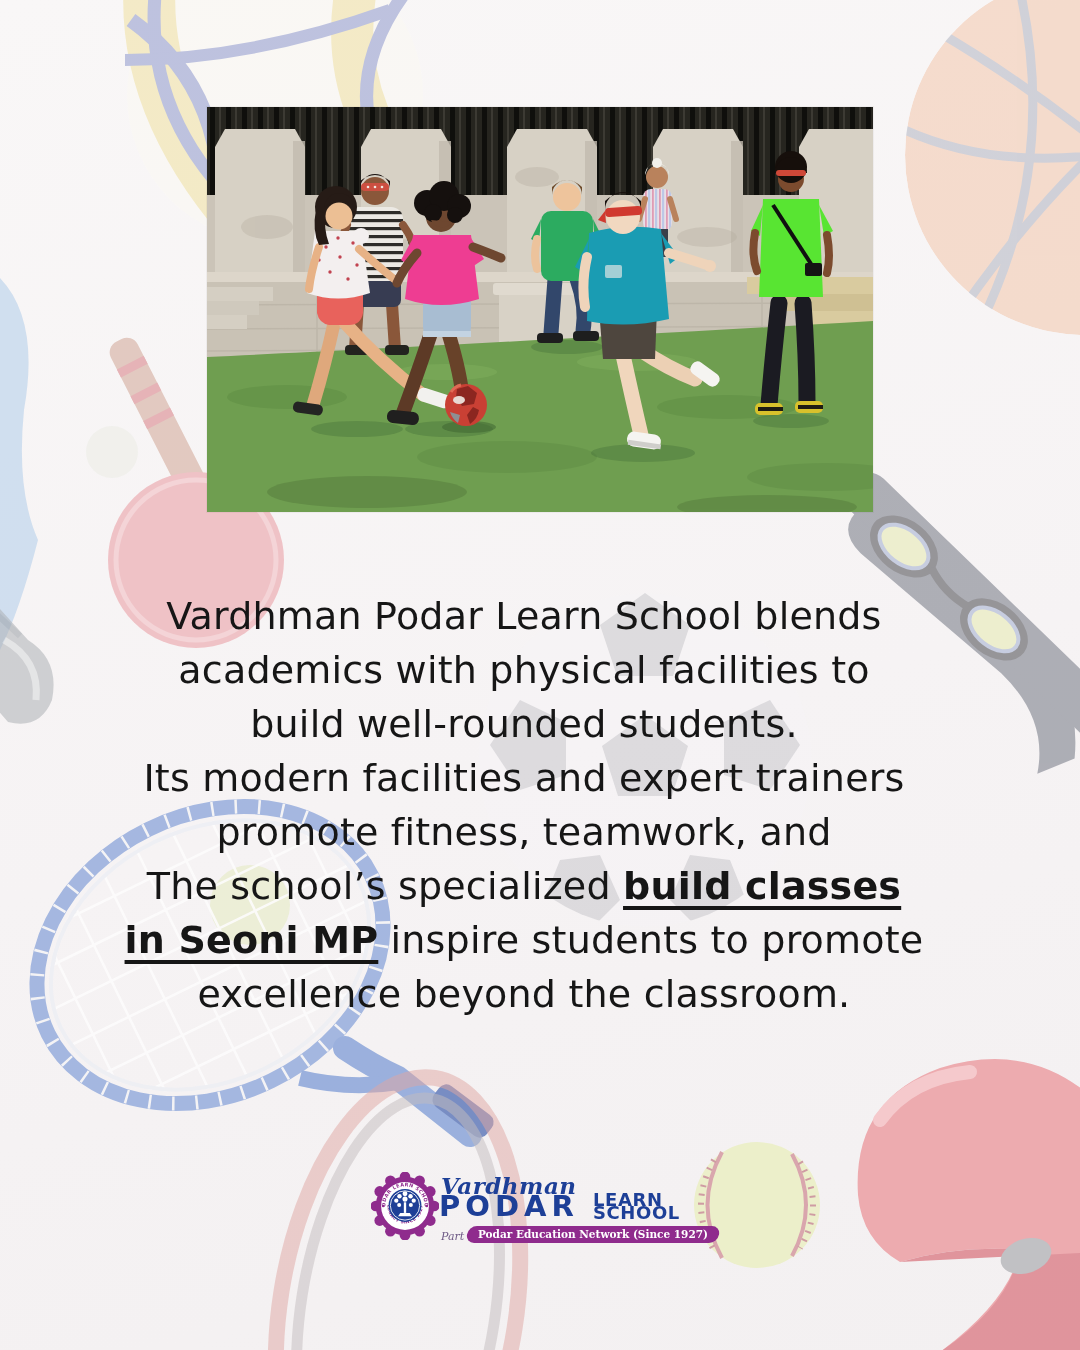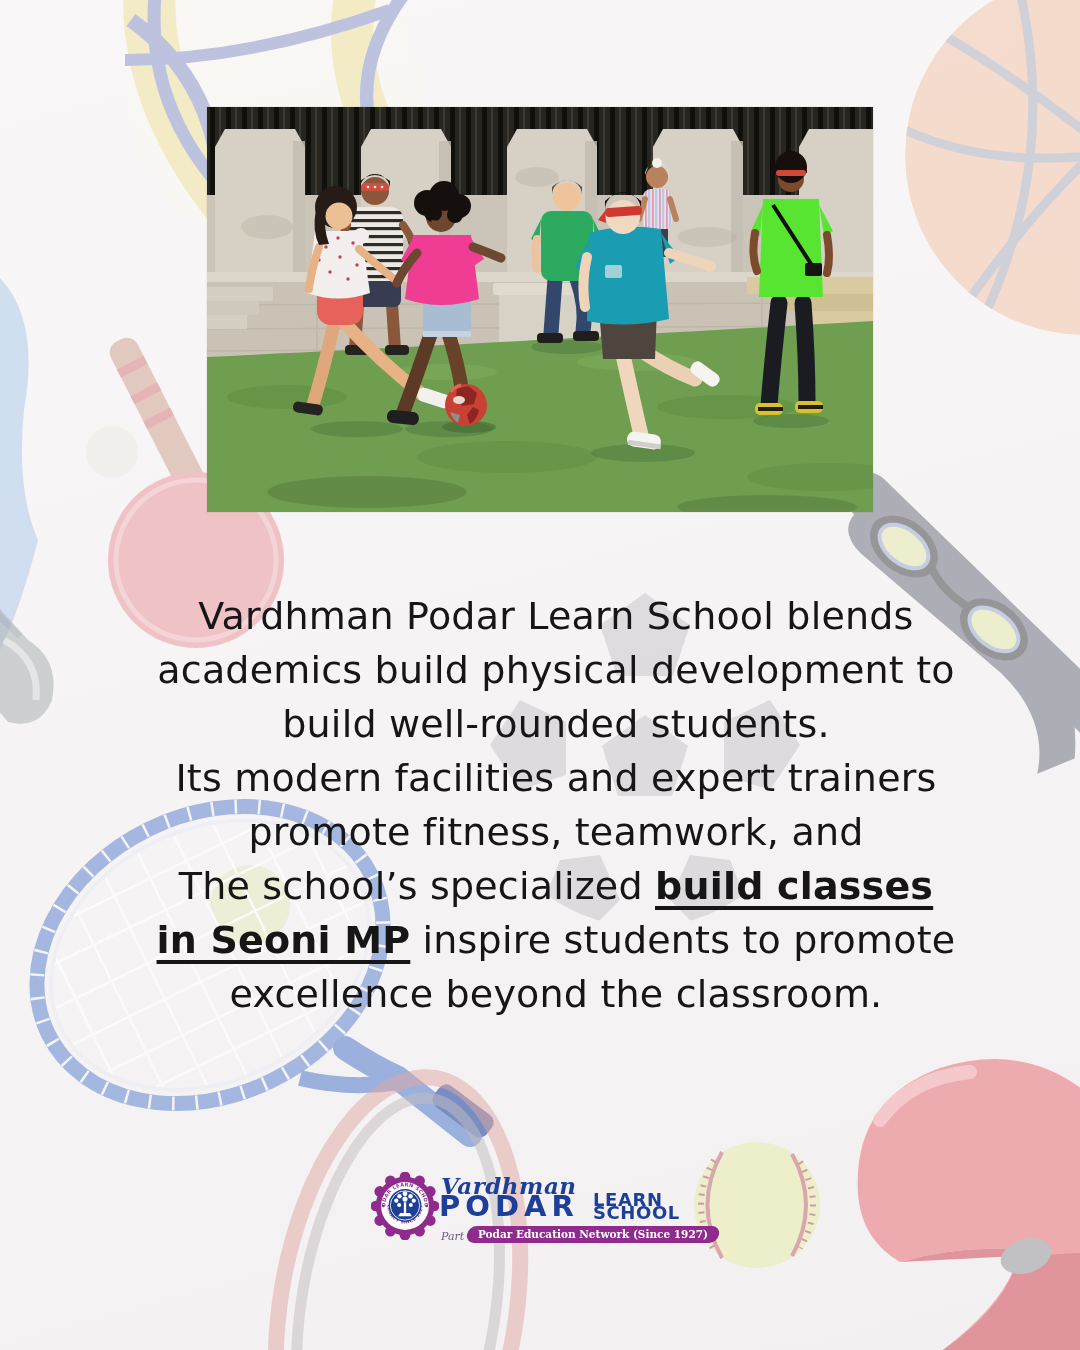--- a/index.html
+++ b/index.html
@@ -1,21 +1,21 @@
 <!DOCTYPE html>
 <html><head>
 <meta charset="utf-8">
 <style>
   html,body{margin:0;padding:0}
   body{width:1080px;height:1350px;overflow:hidden;background:#f7f5f4;font-family:"DejaVu Sans",sans-serif}
   .card{position:relative;width:1080px;height:1350px;background:linear-gradient(165deg,#f9f7f7 0%,#f6f3f4 55%,#f3f0f1 100%)}
   svg{display:block}
   .bg-collage{position:absolute;left:0;top:0}
   .photo{position:absolute;left:207px;top:107px;box-shadow:0 0 0 1px rgba(0,0,0,.04)}
-  .para{position:absolute;left:76px;top:589px;width:960px;text-align:center;
+  .para{position:absolute;left:44px;top:589px;width:960px;text-align:center;
         font-size:38px;line-height:54px;font-weight:400;color:#161616;letter-spacing:.2px}
   .para .pline{white-space:nowrap}
   .para .emph{font-weight:700;text-decoration:underline;text-decoration-thickness:3.5px;text-underline-offset:7px}
   .logo{position:absolute;left:371px;top:1170px;width:330px;height:108px}
   .logo .seal{position:absolute;left:0;top:2px}
   .logo .right{position:absolute;left:70px;top:0;width:260px}
   .logo .script{position:absolute;left:0;top:2px;font-family:"DejaVu Serif",serif;
         font-style:italic;font-weight:700;font-size:23px;color:#1d3f97;letter-spacing:.5px}
   .logo .wordmark{position:absolute;left:-2px;top:21px;font-weight:700;font-size:29px;line-height:30px;
         color:#1d3f97;letter-spacing:5px}
@@ -390,21 +390,21 @@
       <path d="M380,150 Q374,176 378,200" stroke="#efd4ba" stroke-width="10" fill="none" stroke-linecap="round"></path>
       <circle cx="416" cy="110" r="17" fill="#f1d8c0"></circle>
       <path d="M398,104 a18,18 0 0 1 36,-2 l0,-8 q-18,-16 -36,0 z" fill="#18120f"></path>
       <rect x="398" y="100" width="37" height="9" rx="4" fill="#d0392f" transform="rotate(-4 416 104)"></rect>
       <path d="M398,104 l-7,9 8,3 z" fill="#d0392f"></path>
     </g>
   </svg>
 
   <div class="para">
       <div class="pline"><span class="seg">Vardhman Podar Learn School blends</span></div>
-      <div class="pline"><span class="seg">academics build physical development to</span></div>
+      <div class="pline"><span class="seg">academics with physical facilities to</span></div>
       <div class="pline"><span class="seg">build well-rounded students.</span></div>
       <div class="pline"><span class="seg">Its modern facilities and expert trainers</span></div>
       <div class="pline"><span class="seg">promote fitness, teamwork, and</span></div>
       <div class="pline"><span class="seg">The school’s specialized </span><span class="emph">build classes</span></div>
       <div class="pline"><span class="emph">in Seoni MP</span><span class="seg"> inspire students to promote</span></div>
       <div class="pline"><span class="seg">excellence beyond the classroom.</span></div>
     </div>
 
   <div class="logo">
     <svg class="seal" width="68" height="68" viewBox="0 0 64 64">

